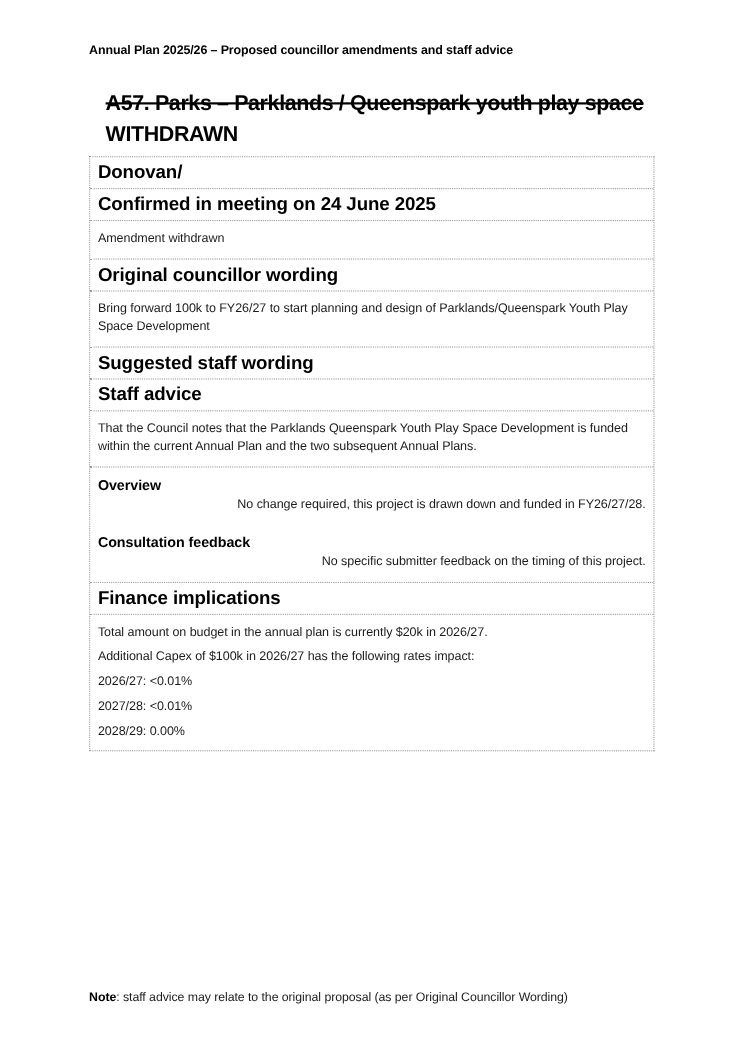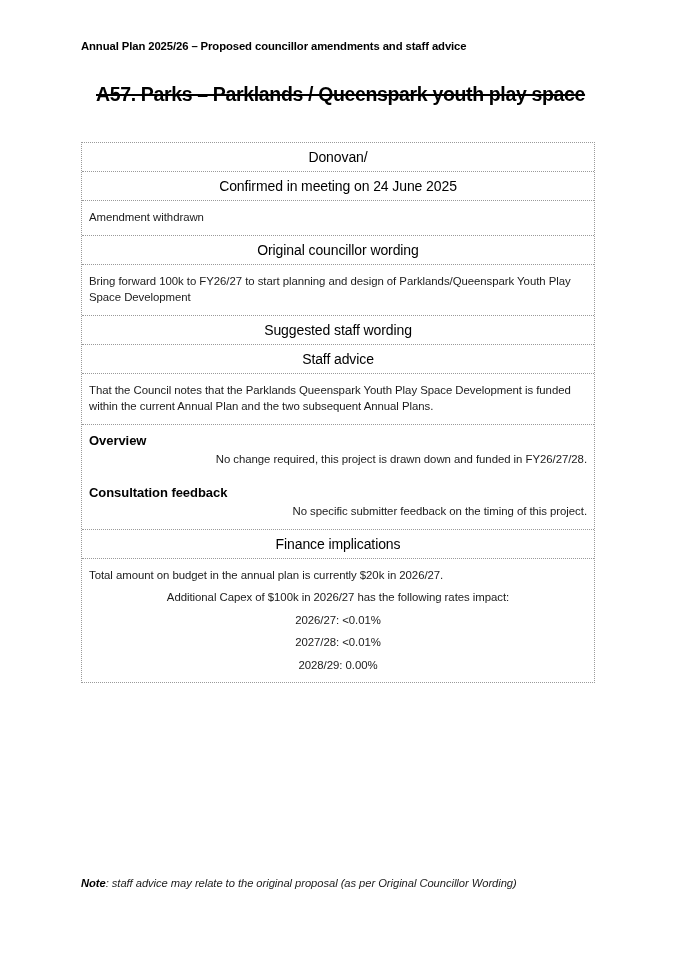--- a/index.html
+++ b/index.html
@@ -72,28 +72,27 @@
   }
   .row {
     box-sizing: border-box;
     padding: 0 7px;
   }
   .row + .row {
     border-top: 1px dotted #9a9a9a;
   }
 
   .sec-head {
-    font-size: 14px;
-    font-weight: normal;
+    font-size: 17px;
+    font-weight: bold;
     letter-spacing: -0.1px;
     color: #000;
     padding-top: 7px;
     padding-bottom: 7px;
     line-height: 14px;
-    text-align: center;
   }
 
   .body-row {
     padding-top: 8px;
     padding-bottom: 9px;
   }
   .body-text {
     font-size: 11.4px;
     line-height: 16.5px;
     color: #1b1b1b;
@@ -120,45 +119,44 @@
   }
 
   .fin-line {
     font-size: 11.4px;
     line-height: 16.5px;
     color: #1b1b1b;
     letter-spacing: -0.05px;
   }
   .fin-line + .fin-line {
     margin-top: 6px;
-    text-align: center;
   }
 
   
   .doc-footer {
     position: absolute;
     left: 81px;
-    top: 877px;
+    top: 901px;
     font-size: 11.2px;
     color: #1b1b1b;
     letter-spacing: -0.05px;
     white-space: nowrap;
-    font-style: italic;
   }
   .doc-footer b { font-weight: bold; color: #000; }
 </style>
 </head>
 <body>
 
 <div class="page">
 
   <div class="doc-header">Annual Plan 2025/26 – Proposed councillor amendments and staff advice</div>
 
   <div class="heading-block">
     <div class="heading-line struck">A57. Parks – Parklands / Queenspark youth play space</div>
+    <div class="heading-line">WITHDRAWN</div>
   </div>
 
   <div class="amend-table">
 
     <div class="row sec-head">Donovan/</div>
 
     <div class="row sec-head">Confirmed in meeting on 24 June 2025</div>
 
     <div class="row body-row">
       <div class="body-text">Amendment withdrawn</div>

